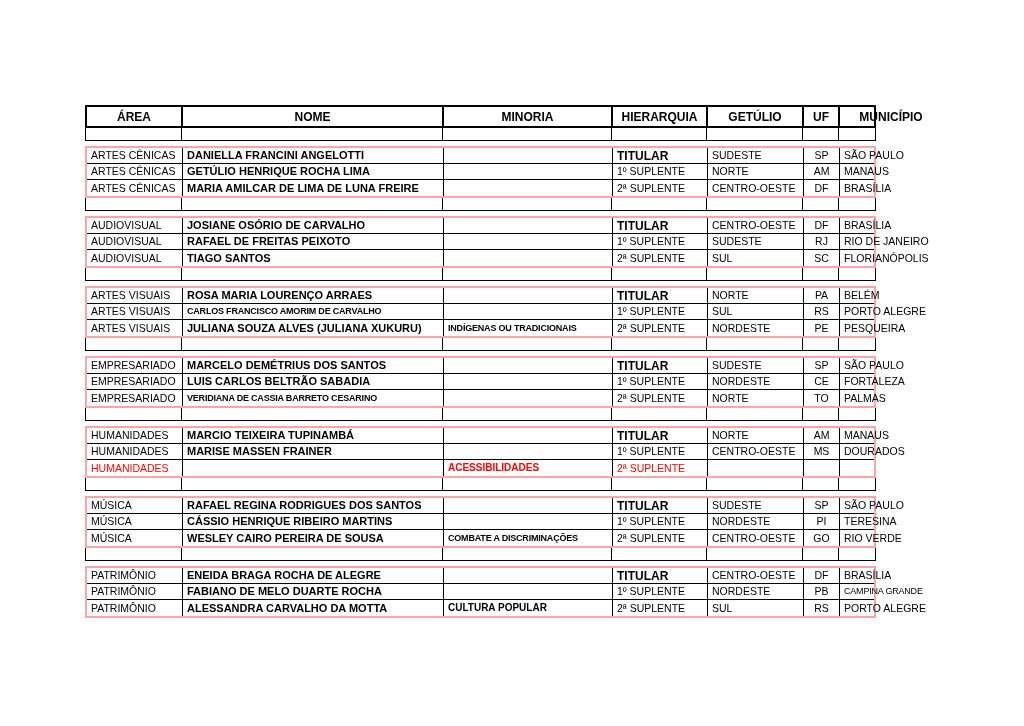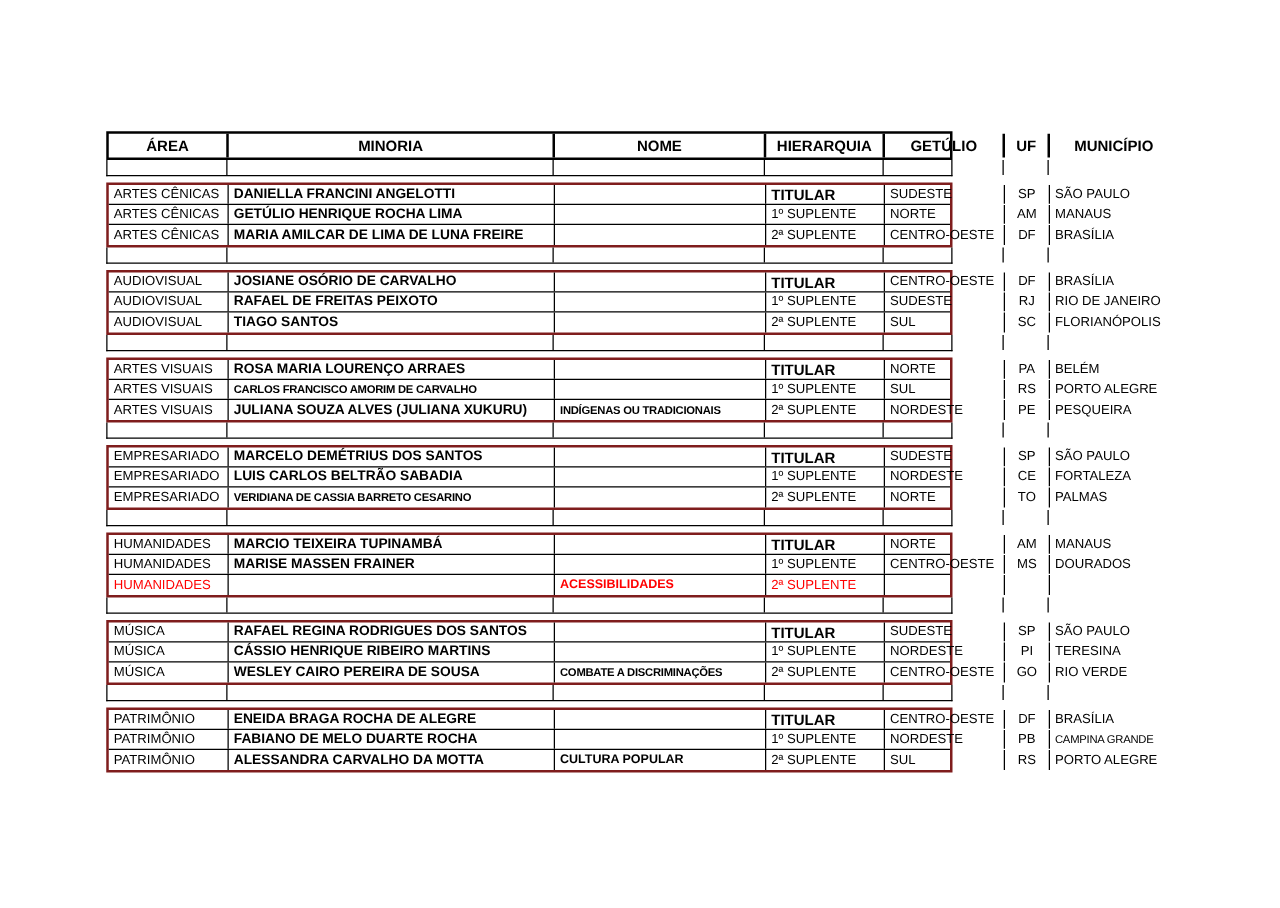--- a/index.html
+++ b/index.html
@@ -5,21 +5,21 @@
   html, body {
     margin: 0; padding: 0;
     width: 1024px; height: 726px;
     background: #ffffff;
     font-family: "Liberation Sans", sans-serif;
     color: #000000;
   }
   .doc-table {
     position: absolute;
     left: 85px; top: 105px;
-    width: 677px;
+    width: 791px;
   }
   .grid-row {
     display: grid;
     grid-template-columns: 96px 261px 169px 95px 96px 36px 102px;
     box-sizing: border-box;
   }
   .cell {
     display: flex;
     align-items: center;
     box-sizing: border-box;
@@ -47,42 +47,42 @@
 
   
   .spacer-row {
     height: 13px;
     border: 1px solid #000;
     border-top: none;
   }
   .gap { height: 5px; }
 
   
-  .block { border: 2px solid #7f1d1d; box-sizing: border-box; }
+  .block { border: 2px solid #fca5a5; box-sizing: border-box; }
   .block .grid-row { height: 16px; border-bottom: 1px solid #000; }
   .block .grid-row:last-child { border-bottom: none; }
 
   
   .col-nome { font-weight: bold; font-size: 11px; }
   .col-minoria { font-weight: bold; font-size: 10px; }
   .col-uf { justify-content: center; padding: 0 1px; }
   .cell.small { font-size: 9px; letter-spacing: -0.2px; }
   .cell.embold { font-weight: bold; font-size: 12px; }
 
   
   .grid-row.highlight .cell { color: #ff0000; }
 </style>
 </head>
 <body>
 
 <div class="doc-table">
   <div class="grid-row header-row" id="header-row">
       <div class="cell col-area">ÁREA</div>
+      <div class="cell col-nome">NOME</div>
       <div class="cell col-minoria">MINORIA</div>
-      <div class="cell col-nome">NOME</div>
       <div class="cell col-hierarquia">HIERARQUIA</div>
       <div class="cell col-regiao">GETÚLIO</div>
       <div class="cell col-uf">UF</div>
       <div class="cell col-municipio">MUNICÍPIO</div>
     </div>
   <div id="table-body">
       <div class="grid-row spacer-row">
         <div class="cell col-area"></div>
         <div class="cell col-nome"></div>
         <div class="cell col-minoria"></div>

